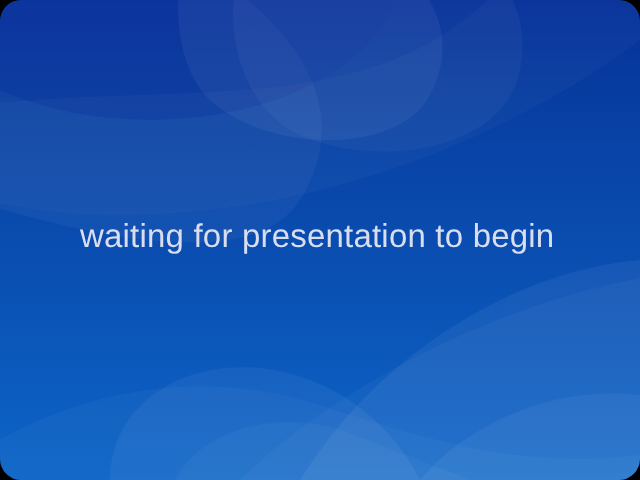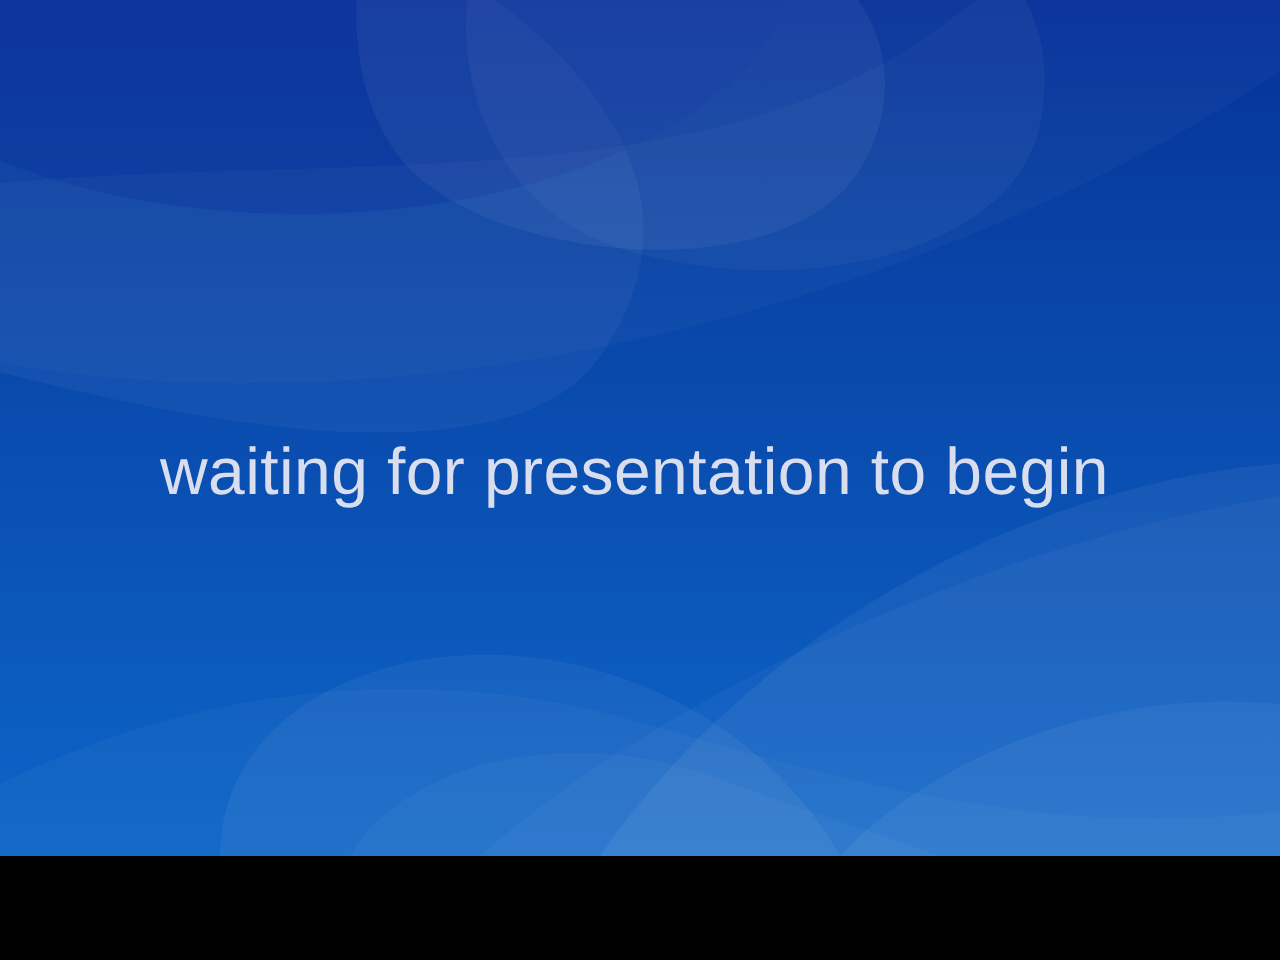--- a/index.html
+++ b/index.html
@@ -5,32 +5,33 @@
 <style>
   html, body {
     margin: 0;
     padding: 0;
     background: #000;
   }
 
   #slide {
     position: relative;
     width: 640px;
-    height: 428px;
+    height: 480px;
     overflow: hidden;
     font-family: "Liberation Sans", sans-serif;
     
     background: linear-gradient(180deg,
         #06309A 0%,
         #073C9F 18%,
         #0945A8 34%,
         #0A4DB0 52%,
         #0B57BA 72%,
         #0C5FC2 88%,
         #0D66C8 100%);
+    border-radius: 21px;
   }
 
   
   .deco-layer {
     position: absolute;
     inset: 0;
     width: 100%;
     height: 100%;
     pointer-events: none;
   }

